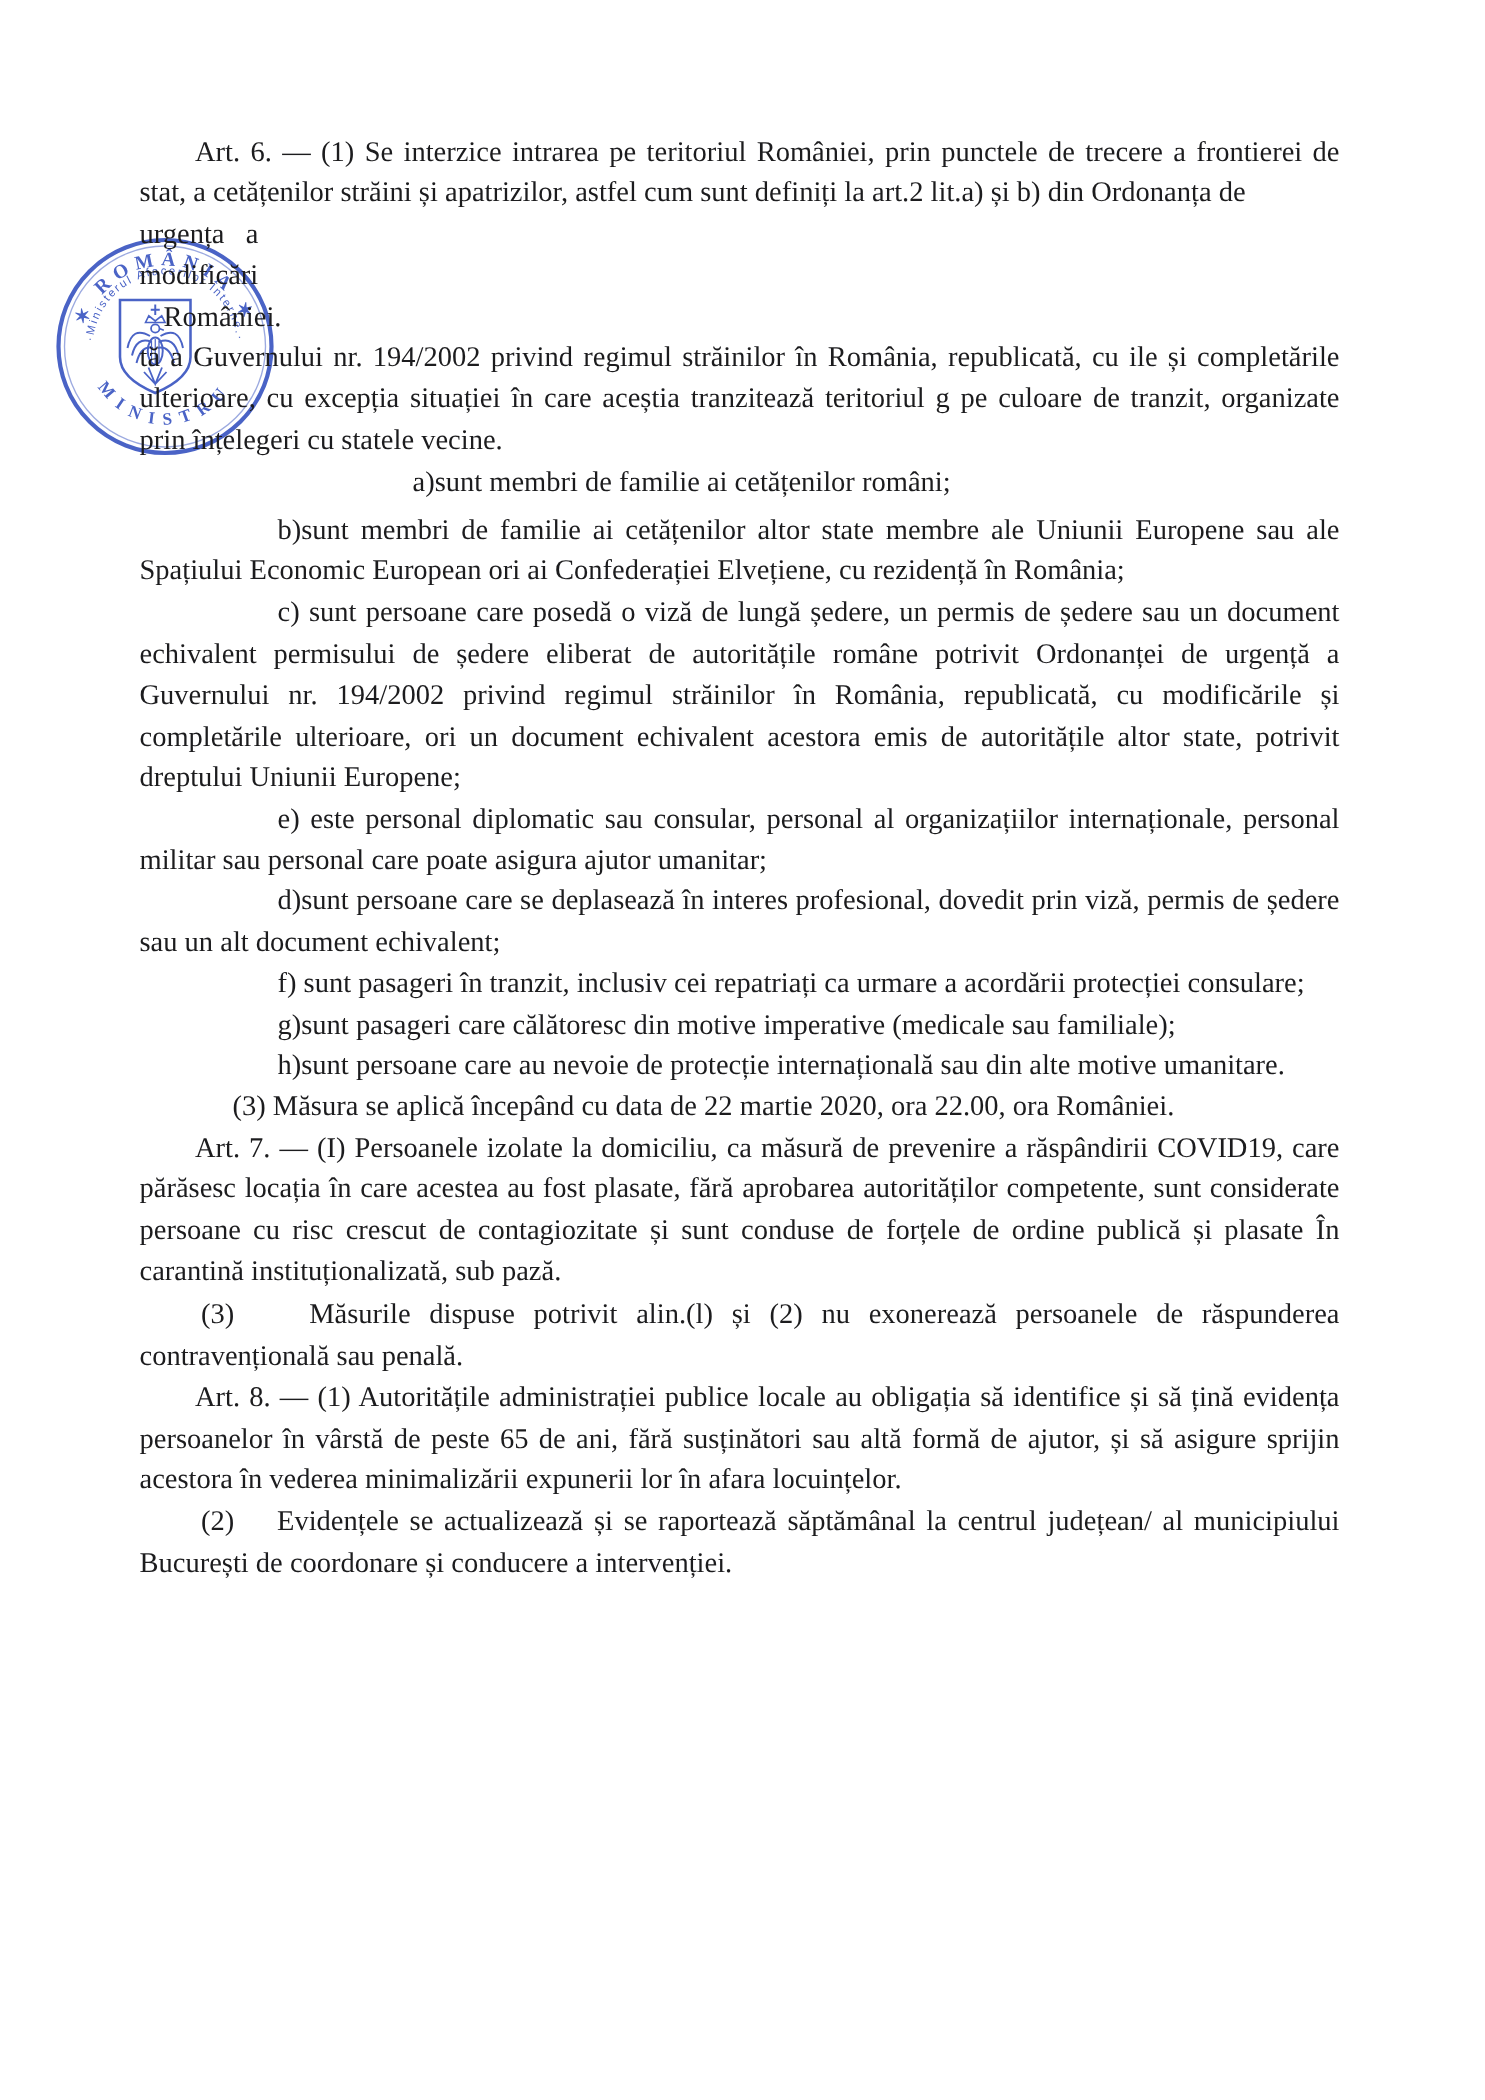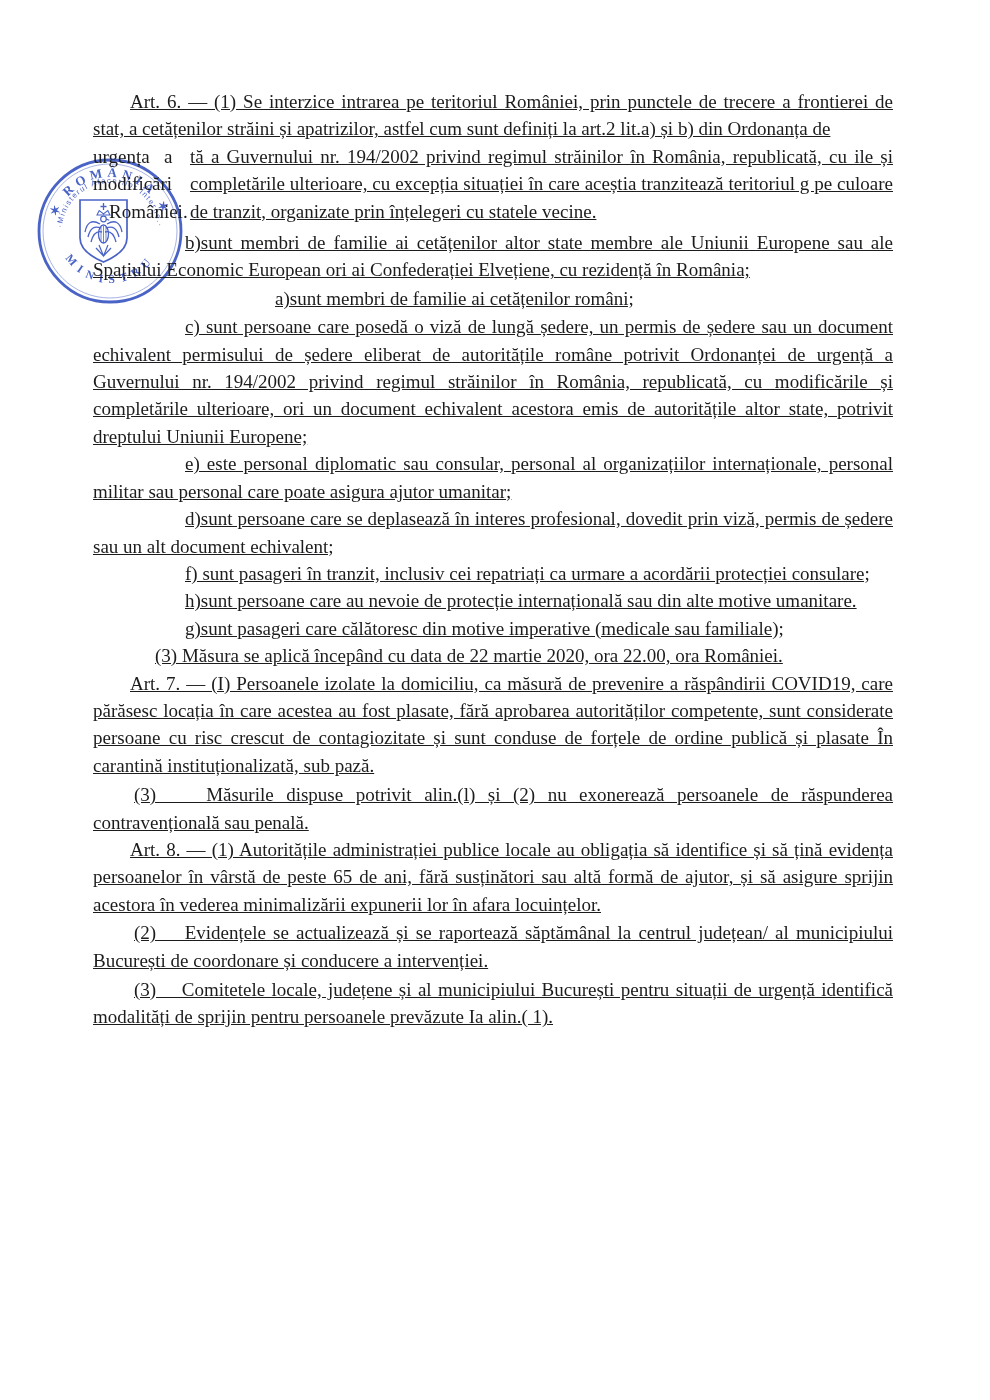--- a/index.html
+++ b/index.html
@@ -1,23 +1,23 @@
 <!DOCTYPE html>
 <html lang="ro"><head>
 <meta charset="utf-8">
 <style>
   html,body{margin:0;padding:0;background:#e8e8e8;}
   .page{
     position:relative;width:990px;height:1400px;background:#ffffff;overflow:hidden;
     font-family:"Liberation Serif","DejaVu Serif",serif;color:#1c1c1e;
   }
   .body-col{position:absolute;left:93px;top:88px;width:800px;}
-  .para{margin:0;text-align:justify;font-size:19px;line-height:27.4px;text-decoration:underline;}
+  .para{margin:0;text-align:justify;font-size:19px;line-height:27.4px;}
   .ind-art{text-indent:37px;}
-  .stamp-flow{display:flex;}
+  .stamp-flow{display:flex;flex-direction:column;}
   .frag{width:97px;flex:none;font-size:19px;line-height:27.4px;}
   .frag .f3{padding-left:16px;font-family:Liberation Serif, serif;}
   .cont{flex:1;}
   .p2ind{margin-left:92px;text-indent:46px;}
   .item-a{margin-left:182px;}
   .item{text-indent:92px;}
   .p3ind{text-indent:62px;}
   .numind{text-indent:41px;}
   .mt1{margin-top:1px}.mt2{margin-top:2px}.mt4{margin-top:4px}.mt28{}
   .stamp{
@@ -75,31 +75,30 @@
     <div class="stamp-flow">
       <div class="frag">
         <div>urgența&nbsp;&nbsp;&nbsp;a</div>
         <div>modificări</div>
         <div class="f3">României.</div>
       </div>
       <p class="para cont">tă a Guvernului nr. 194/2002 privind regimul străinilor în România, republicată, cu ile și completările ulterioare, cu excepția situației în care aceștia tranzitează teritoriul g pe culoare de tranzit, organizate prin înțelegeri cu statele vecine.</p>
     </div>
 
 
+    <p class="para item-a mt1">a)sunt membri de familie ai cetățenilor români;</p>
     <p class="para item mt4">b)sunt membri de familie ai cetățenilor altor state membre ale Uniunii Europene sau ale Spațiului Economic European ori ai Confederației Elvețiene, cu rezidență în România;</p>
-    <p class="para item-a mt1">a)sunt membri de familie ai cetățenilor români;</p>
     <p class="para item mt1">c) sunt persoane care posedă o viză de lungă ședere, un permis de ședere sau un document echivalent permisului de ședere eliberat de autoritățile române potrivit Ordonanței de urgență a Guvernului nr. 194/2002 privind regimul străinilor în România, republicată, cu modificările și completările ulterioare, ori un document echivalent acestora emis de autoritățile altor state, potrivit dreptului Uniunii Europene;</p>
     <p class="para item">e) este personal diplomatic sau consular, personal al organizațiilor internaționale, personal militar sau personal care poate asigura ajutor umanitar;</p>
     <p class="para item">d)sunt persoane care se deplasează în interes profesional, dovedit prin viză, permis de ședere sau un alt document echivalent;</p>
     <p class="para item">f) sunt pasageri în tranzit, inclusiv cei repatriați ca urmare a acordării protecției consulare;</p>
+    <p class="para item">g)sunt pasageri care călătoresc din motive imperative (medicale sau familiale);</p>
     <p class="para item">h)sunt persoane care au nevoie de protecție internațională sau din alte motive umanitare.</p>
-    <p class="para item">g)sunt pasageri care călătoresc din motive imperative (medicale sau familiale);</p>
     <p class="para p3ind">(3) Măsura se aplică începând cu data de 22 martie 2020, ora 22.00, ora României.</p>
 
     <p class="para ind-art mt28">Art. 7. — (I) Persoanele izolate la domiciliu, ca măsură de prevenire a răspândirii COVID19, care părăsesc locația în care acestea au fost plasate, fără aprobarea autorităților competente, sunt considerate persoane cu risc crescut de contagiozitate și sunt conduse de forțele de ordine publică și plasate În carantină instituționalizată, sub pază.</p>
     <p class="para numind mt2">(3)&nbsp;&nbsp;&nbsp;&nbsp;Măsurile dispuse potrivit alin.(l) și (2) nu exonerează persoanele de răspunderea contravențională sau penală.</p>
 
     <p class="para ind-art mt28">Art. 8. — (1) Autoritățile administrației publice locale au obligația să identifice și să țină evidența persoanelor în vârstă de peste 65 de ani, fără susținători sau altă formă de ajutor, și să asigure sprijin acestora în vederea minimalizării expunerii lor în afara locuințelor.</p>
     <p class="para numind mt1">(2)&nbsp;&nbsp;&nbsp;&nbsp;Evidențele se actualizează și se raportează săptămânal la centrul județean/ al municipiului București de coordonare și conducere a intervenției.</p>
-    <p class="para numind mt2">(3)&nbsp;&nbsp;&nbsp;&nbsp;Comitetele locale, județene și al municipiului București pentru situații de urgență identifică modalități de sprijin pentru persoanele prevăzute Ia alin.( 1).</p>
 
   </div>
 </div>
 
 </body></html>

